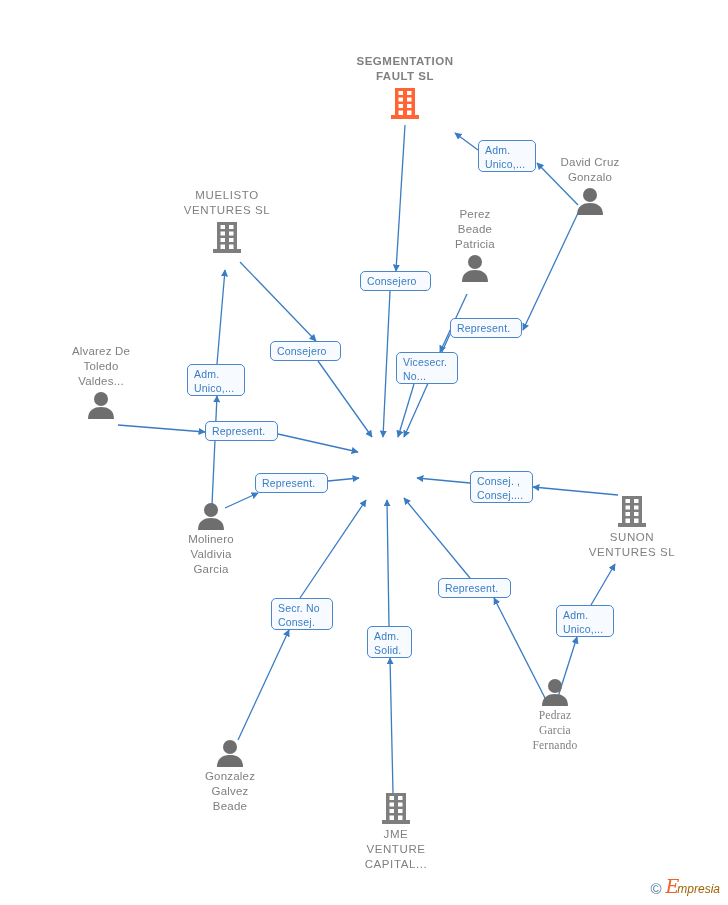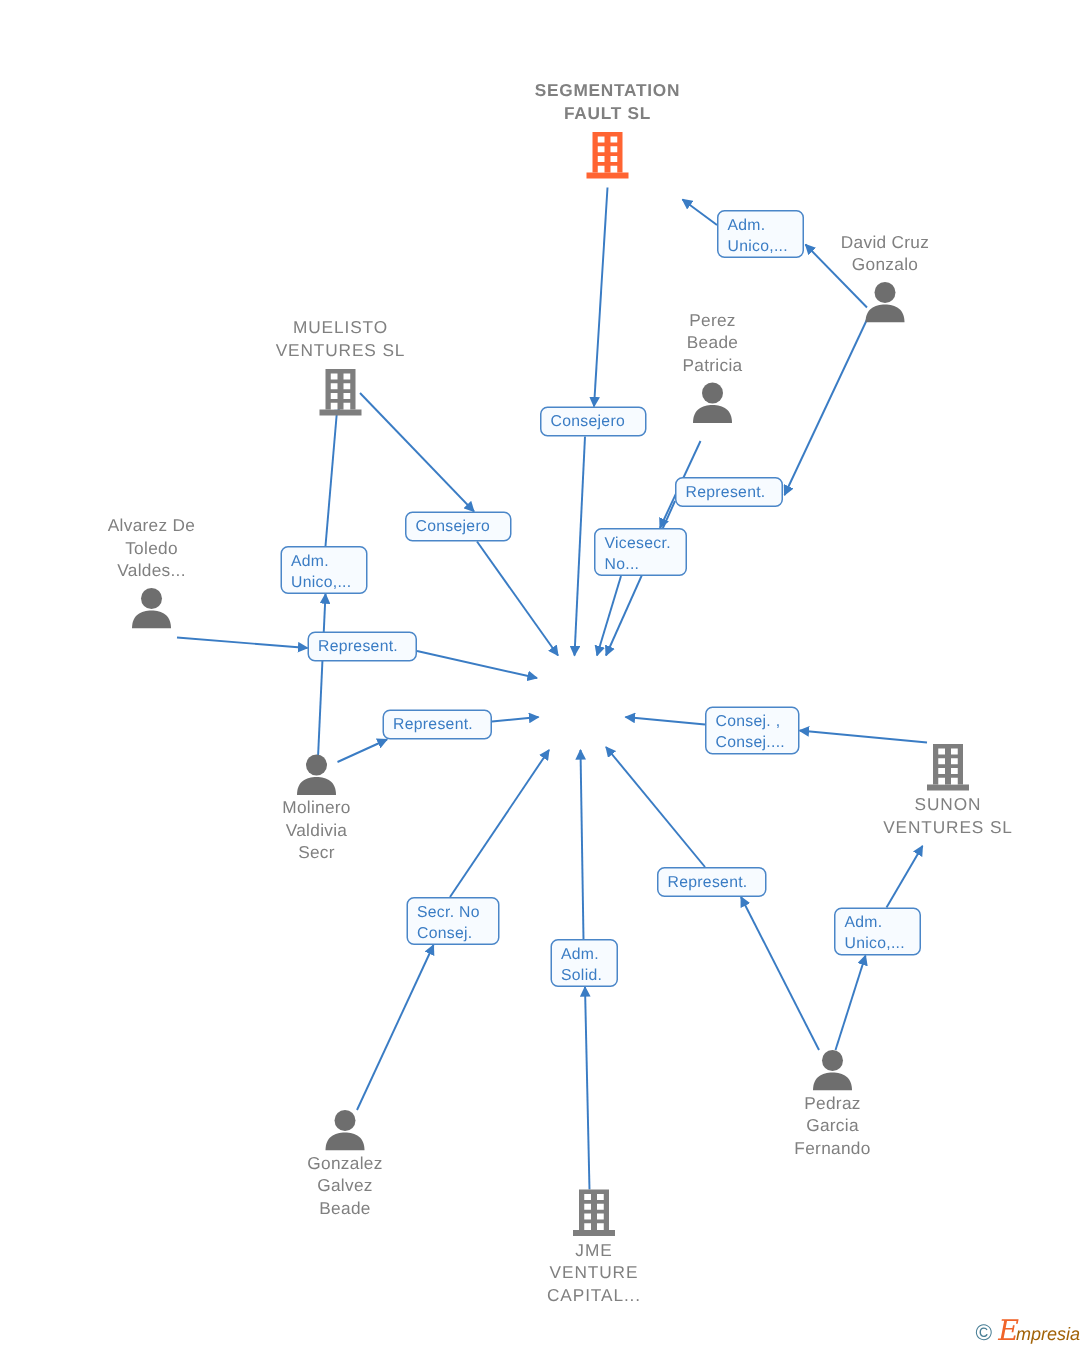--- a/index.html
+++ b/index.html
@@ -169,21 +169,21 @@
         <rect x="8.5" y="18" width="4.5" height="4" fill="#ffffff"></rect>
         <rect x="17" y="18" width="4.5" height="4" fill="#ffffff"></rect>
         <rect x="8.5" y="24.5" width="4.5" height="4.5" fill="#ffffff"></rect>
         <rect x="17" y="24.5" width="4.5" height="4.5" fill="#ffffff"></rect>
       </svg>
     </span>
     <span class="label">SEGMENTATION
 FAULT  SL</span>
   </div>
 
-  <div class="node company-main label-above" style="left:227px; top:212px;">
+  <div class="node company-main label-above" style="left:227px; top:188px;">
     <span class="icon">
       <svg width="30" height="34" viewBox="0 0 30 34" aria-hidden="true">
         <rect x="5" y="2" width="20" height="27" fill="#7E7E7E"></rect>
         <rect x="1" y="29" width="28" height="4" fill="#7E7E7E"></rect>
         <rect x="8.5" y="5" width="4.5" height="4" fill="#ffffff"></rect>
         <rect x="17" y="5" width="4.5" height="4" fill="#ffffff"></rect>
         <rect x="8.5" y="11.5" width="4.5" height="4" fill="#ffffff"></rect>
         <rect x="17" y="11.5" width="4.5" height="4" fill="#ffffff"></rect>
         <rect x="8.5" y="18" width="4.5" height="4" fill="#ffffff"></rect>
         <rect x="17" y="18" width="4.5" height="4" fill="#ffffff"></rect>
@@ -272,36 +272,36 @@
 
   <div class="node" style="left:211px; top:502px;">
     <span class="icon">
       <svg width="30" height="28" viewBox="0 0 30 28" aria-hidden="true">
         <circle cx="15" cy="8" r="7" fill="#6E6E6E"></circle>
         <path d="M2 28 C2 19 8 16 15 16 C22 16 28 19 28 28 Z" fill="#6E6E6E"></path>
       </svg>
     </span>
     <span class="label">Molinero
 Valdivia
-Secr</span>
+Garcia</span>
   </div>
 
   <div class="node" style="left:230px; top:739px;">
     <span class="icon">
       <svg width="30" height="28" viewBox="0 0 30 28" aria-hidden="true">
         <circle cx="15" cy="8" r="7" fill="#6E6E6E"></circle>
         <path d="M2 28 C2 19 8 16 15 16 C22 16 28 19 28 28 Z" fill="#6E6E6E"></path>
       </svg>
     </span>
     <span class="label">Gonzalez
 Galvez
 Beade</span>
   </div>
 
-  <div class="node" style="left:555px; top:699px;">
+  <div class="node" style="left:555px; top:678px;font-family:Liberation Serif, serif;">
     <span class="icon">
       <svg width="30" height="28" viewBox="0 0 30 28" aria-hidden="true">
         <circle cx="15" cy="8" r="7" fill="#6E6E6E"></circle>
         <path d="M2 28 C2 19 8 16 15 16 C22 16 28 19 28 28 Z" fill="#6E6E6E"></path>
       </svg>
     </span>
     <span class="label">Pedraz
 Garcia
 Fernando</span>
   </div>

